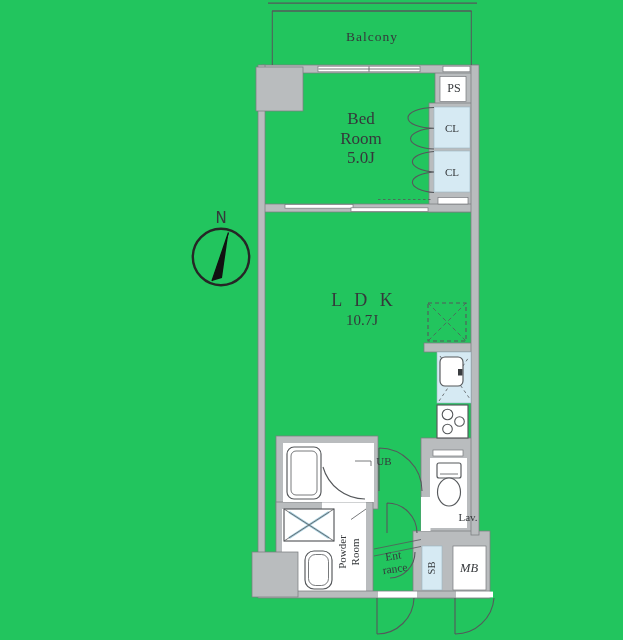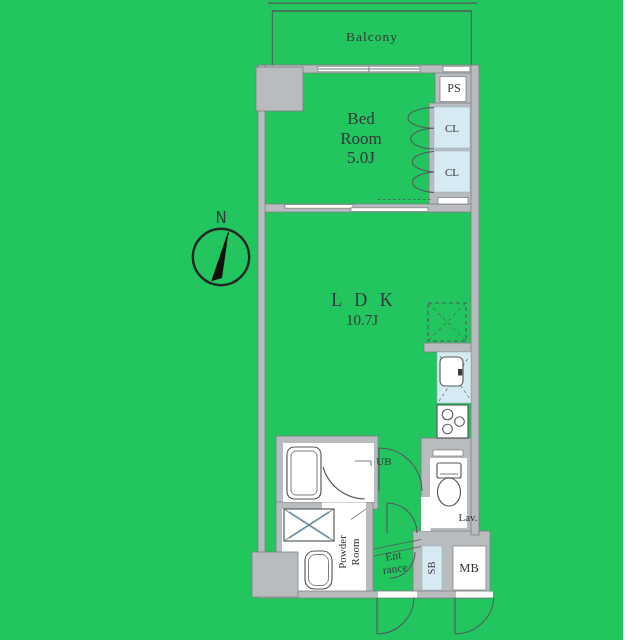--- a/index.html
+++ b/index.html
@@ -160,18 +160,18 @@
 
   <div class="lbl rot wrap" style="left:348px;top:552px;font-size:11px;line-height:12.5px;width:54px;">Powder Room</div>
 
   <div class="lbl tilt blk" style="left:394px;top:562px;font-size:11.5px;line-height:12.5px;">
     <span>Ent</span>
     <span>rance</span>
   </div>
 
   <div class="lbl" style="left:468px;top:516.5px;font-size:11px;">Lav.</div>
   <div class="lbl rot" style="left:431.5px;top:567.5px;font-size:10.5px;">SB</div>
-  <div class="lbl" style="left:469px;top:567.5px;font-size:12.5px;">MB</div>
+  <div class="lbl" style="left:469px;top:567.5px;font-size:12.5px;font-style:italic;">MB</div>
 
   <div class="lbl sans" style="left:221px;top:218.5px;font-size:15px;">N</div>
 
 
 </div>
 
 </body></html>

